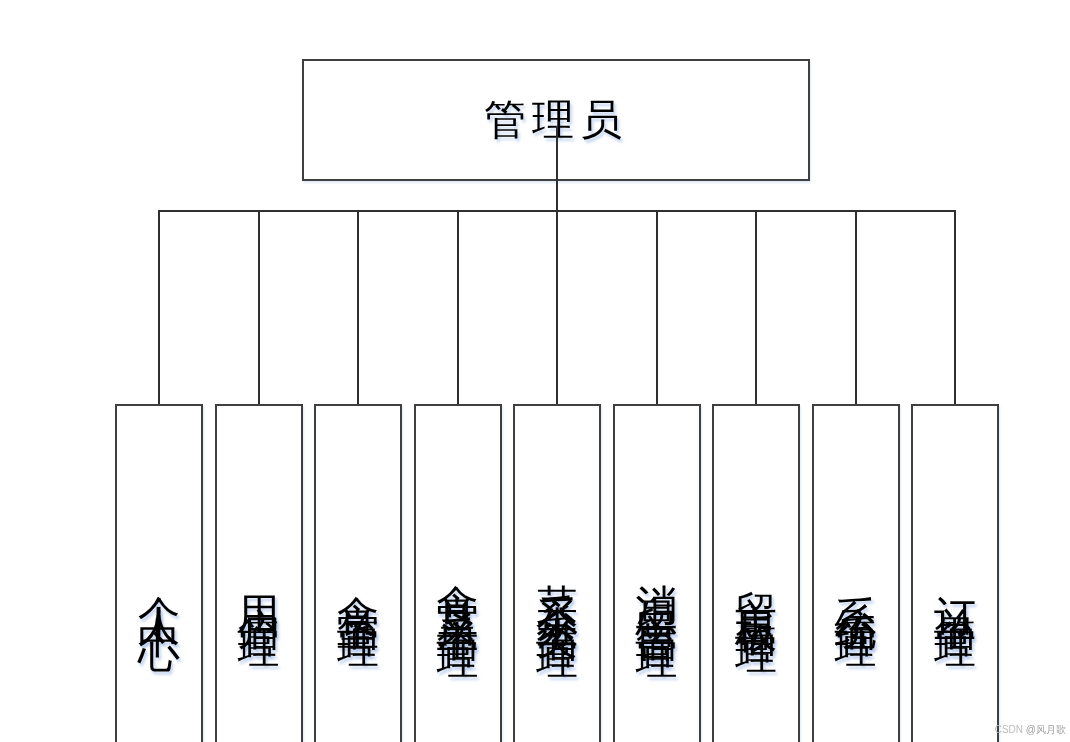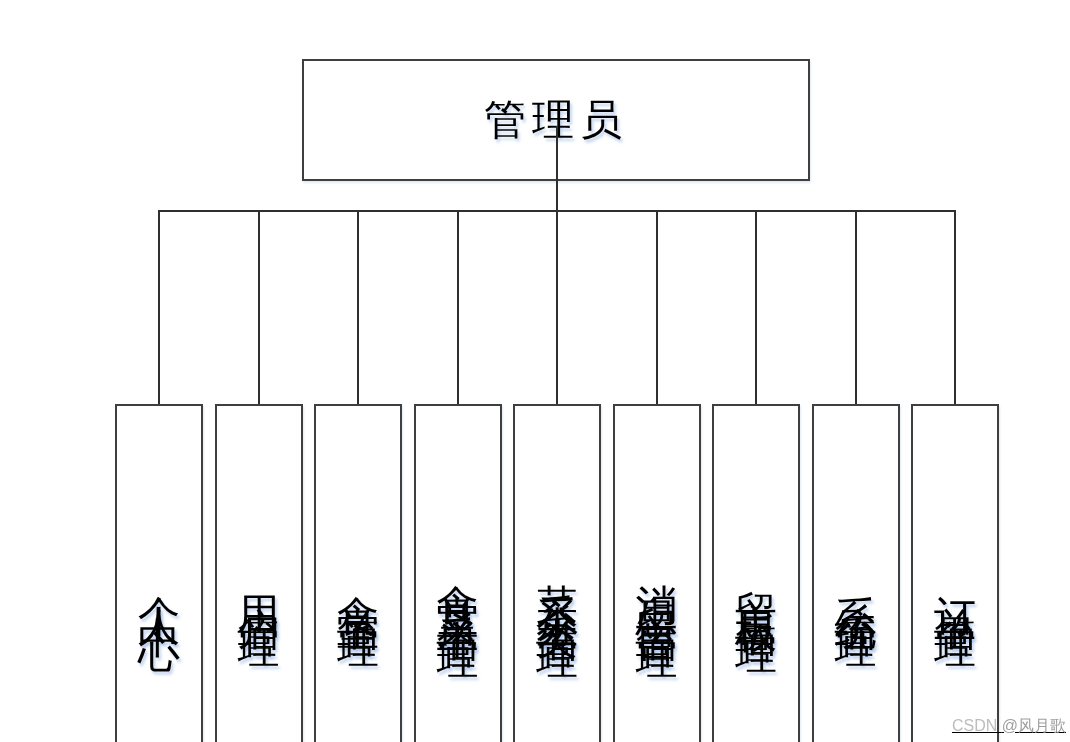--- a/index.html
+++ b/index.html
@@ -94,23 +94,22 @@
     line-height: 1;
     color: #000000;
     text-shadow: 2px 3px 3px rgba(150,180,228,0.60);
     white-space: nowrap;
   }
   
   .watermark {
     position: absolute;
     right: 4px;
     bottom: 5px;
-    font-size: 16px;
+    font-size: 10px;
     white-space: nowrap;
-    text-decoration: underline;
   }
   .watermark .brand { color: #bdbdbd; }
   .watermark .handle { color: #9e9e9e; }
 </style>
 </head>
 <body>
 
 <div class="canvas">
 
   <div class="root-box">

